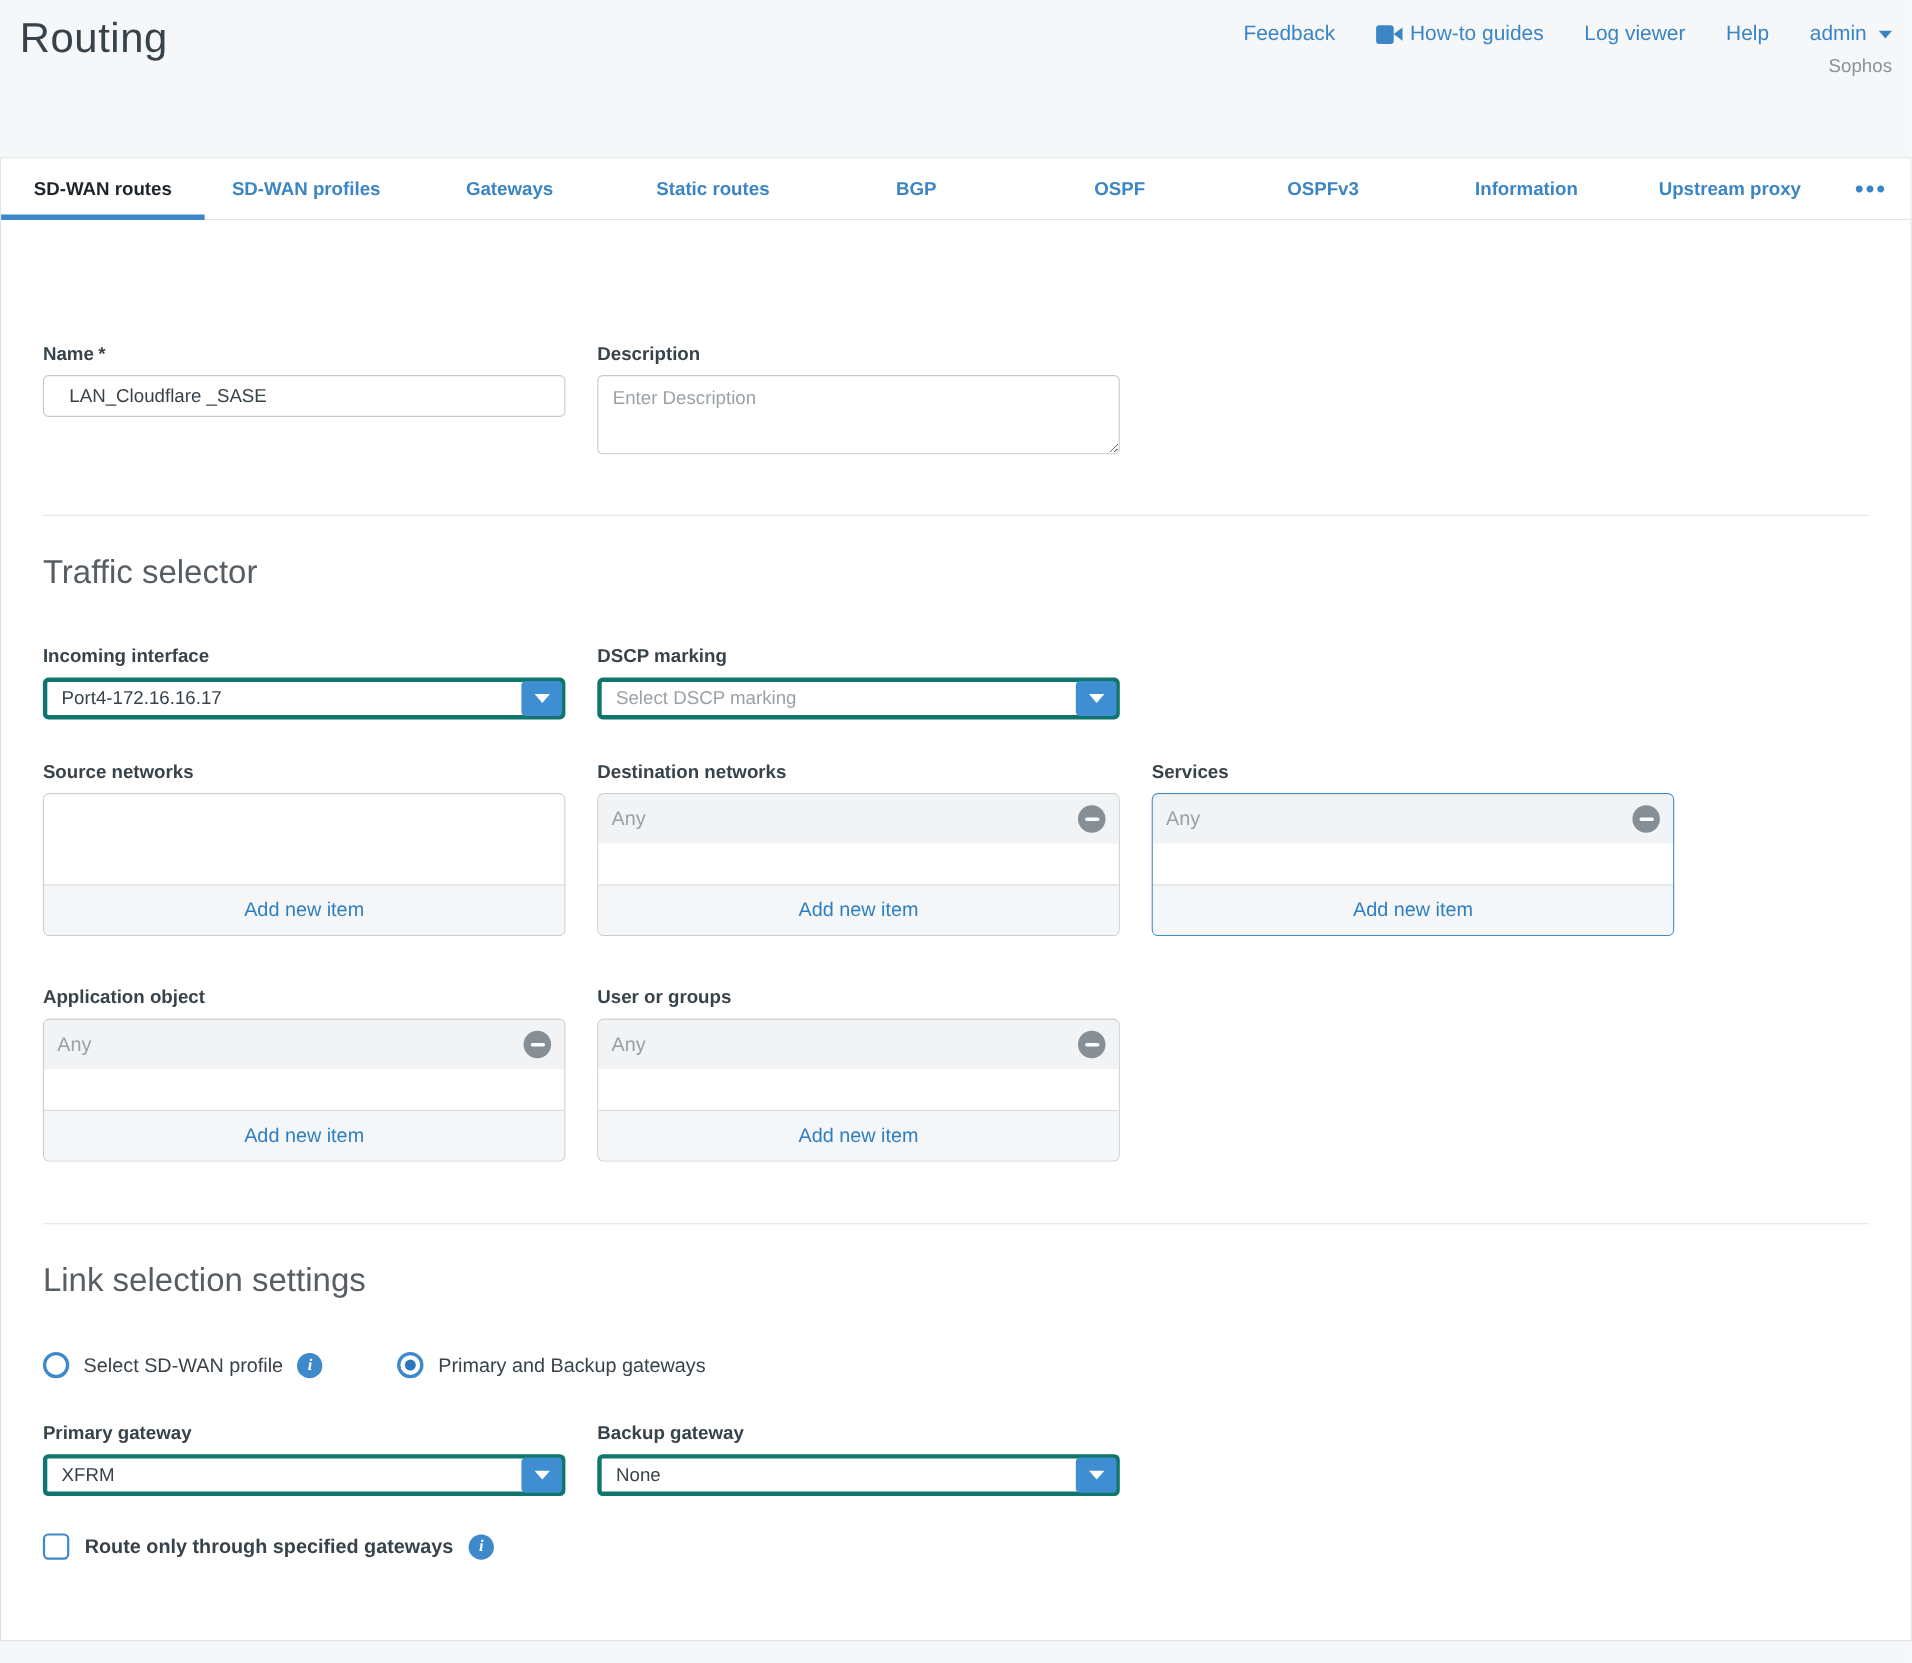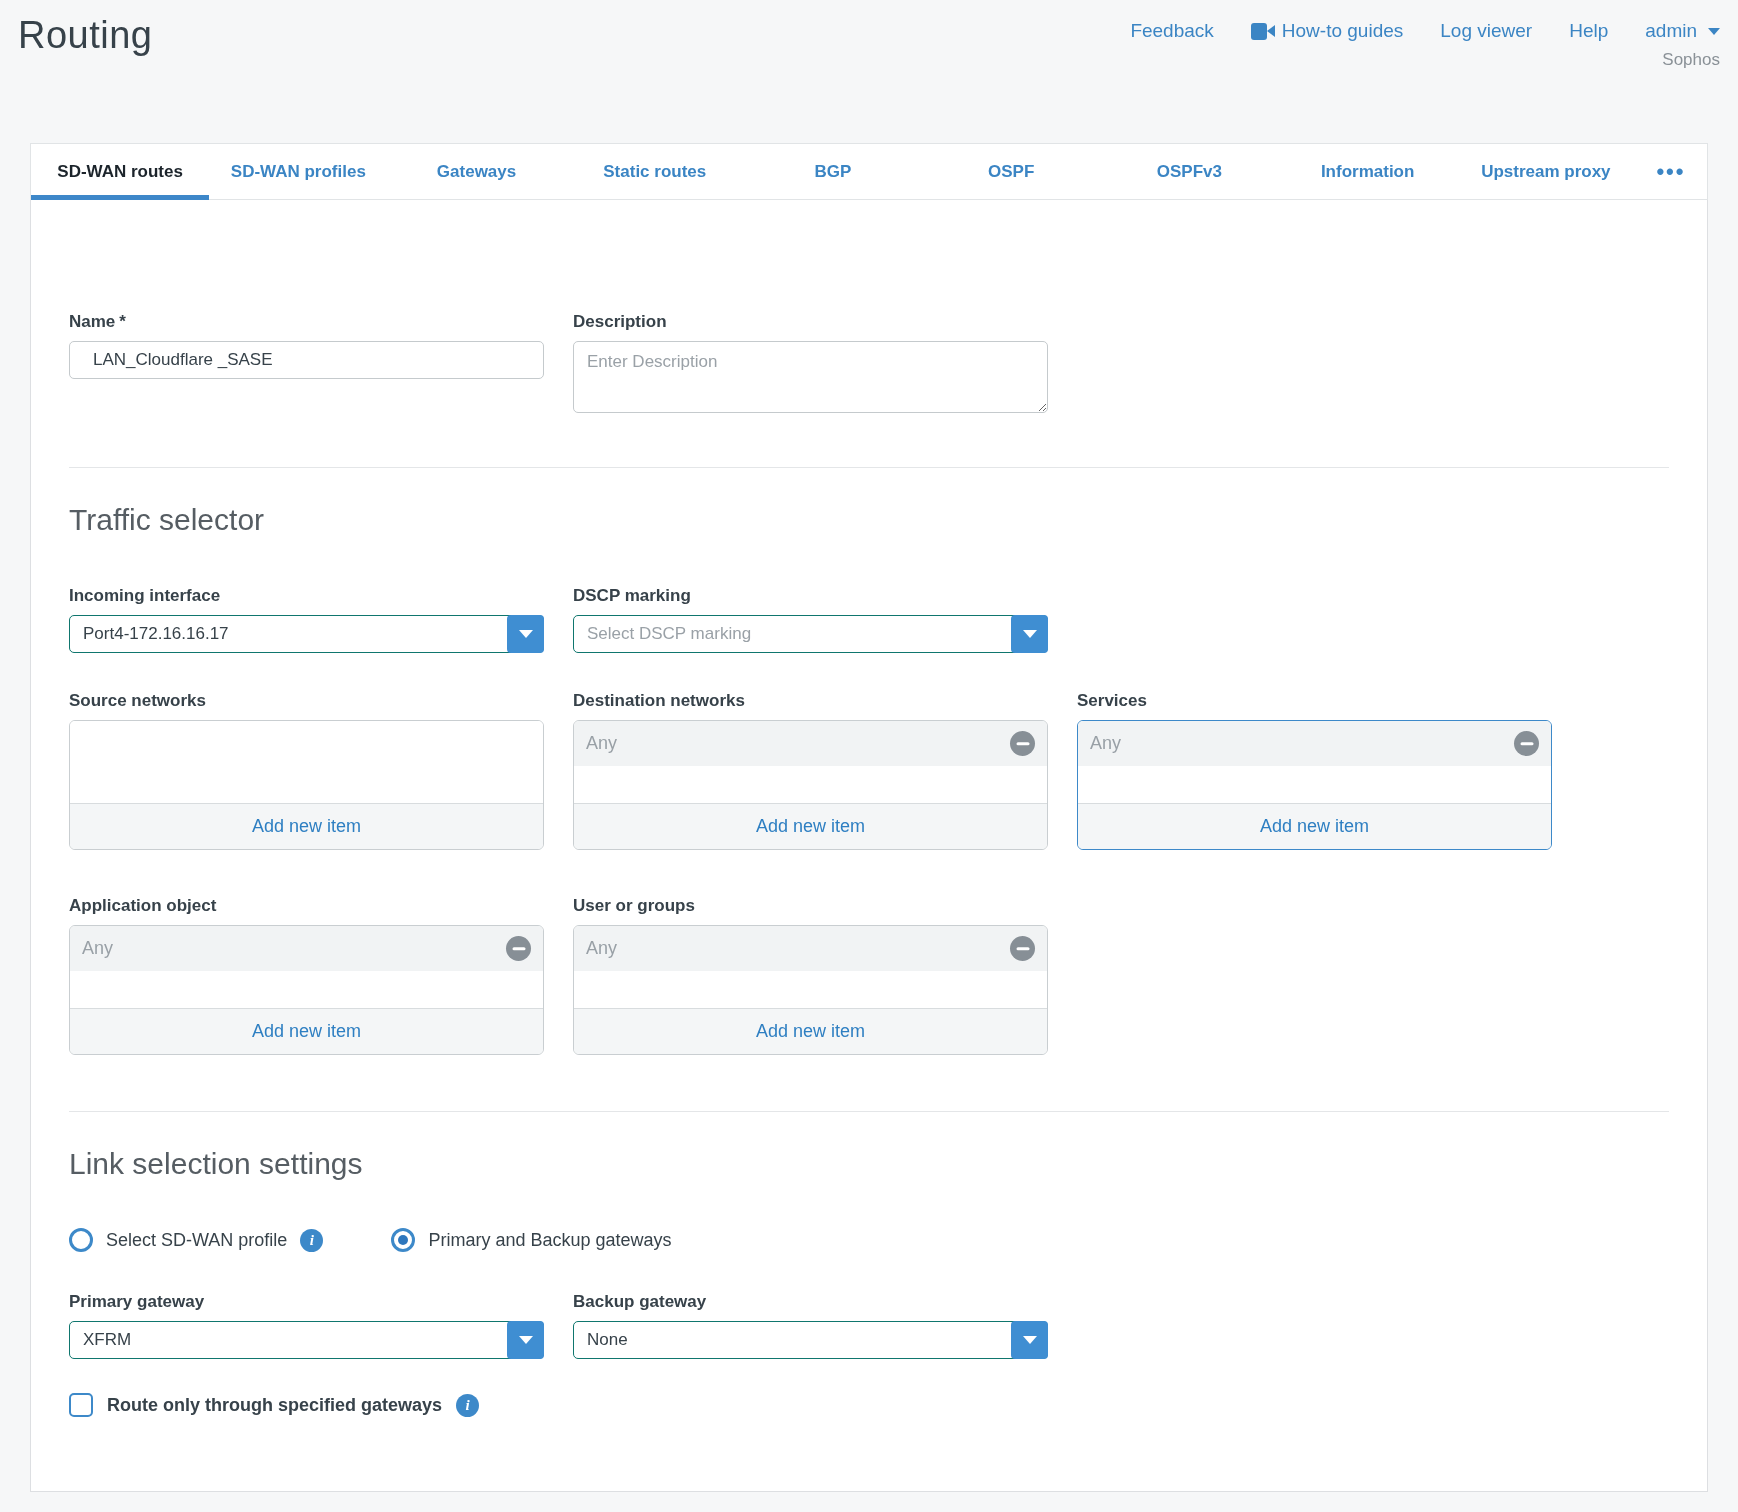--- a/index.html
+++ b/index.html
@@ -15,40 +15,40 @@
   .page-title { font-size:38px; font-weight:400; color:#37424a; letter-spacing:0.5px; }
   .header-right { text-align:right; padding-top:6px; }
   .top-links { display:flex; gap:37px; justify-content:flex-end; }
   .top-link { color:#3b85c4; font-size:19px; text-decoration:none; display:flex; align-items:center; gap:7px; cursor:pointer; }
   .caret-down { display:inline-block; width:0; height:0; border-left:6px solid transparent; border-right:6px solid transparent; border-top:7px solid #3b85c4; margin-left:4px; }
   .org-name { color:#8a9197; font-size:17px; margin-top:8px;text-align:right; }
   .cam-icon { width:24px; height:17px; position:relative; }
   .cam-icon .cam-body { position:absolute; left:0; top:0; width:16px; height:17px; background:#3b85c4; border-radius:3px; }
   .cam-icon .cam-flag { position:absolute; right:0; top:2px; width:0; height:0; border-top:6.5px solid transparent; border-bottom:6.5px solid transparent; border-right:8px solid #3b85c4; }
   
-  .shell { margin:0 30px; }
+  .shell { margin:0 0; }
   .tabbar { background:#ffffff; border:1px solid #e1e4e6; border-bottom:1px solid #e1e4e6; height:57px; display:flex; align-items:stretch; }
   .tab { flex:1 1 0; display:flex; align-items:center; justify-content:center; font-size:17px; font-weight:700; color:#3b85c4; cursor:pointer; position:relative; }
   .tab.active { color:#1c242b; }
   .tab.active::after { content:""; position:absolute; left:0; right:0; bottom:-1px; height:5px; background:#3d87c9; }
   .tab-more { flex:0 0 72px; display:flex; align-items:center; justify-content:center; color:#3b85c4; font-size:22px; font-weight:700; letter-spacing:2px; cursor:pointer; }
   .panel { background:#ffffff; border:1px solid #dddfe2; border-top:none; padding:112px 38px 70px 38px; min-height:1292px; }
   
   .grid { display:grid; grid-template-columns:475px 475px 475px; column-gap:29px; }
   .field-label { font-size:17px; font-weight:700; color:#37424a; line-height:20px; margin-bottom:9px; }
   .req { color:#37424a; margin-left:4px; }
   .text-input { width:475px; height:38px; border:1px solid #c5cacd; border-radius:5px; padding:0 23px; font-size:17px; color:#37424a; font-family:inherit; background:#fff; }
   .textarea { width:475px; height:72px; border:1px solid #c5cacd; border-radius:5px; padding:10px 13px; font-size:17px; color:#37424a; font-family:inherit; resize:both; background:#fff; }
   .textarea::placeholder, .text-input::placeholder { color:#9aa1a7; }
   .divider { border:none; border-top:1px solid #e4e6e8; margin-top:50px; }
   .section-heading { font-size:30px; font-weight:400; color:#565d63; margin-top:32px; line-height:40px; }
   .row-gap-46 { margin-top:46px; }
   .row-gap-38 { margin-top:38px; }
   
-  .dropdown { width:475px; height:38px; border:1px solid #0f766e; border-radius:5px; background:#fff; display:flex; align-items:center; position:relative; cursor:pointer; }
+  .dropdown { width:475px; height:38px; border:4px solid #0f766e; border-radius:5px; background:#fff; display:flex; align-items:center; position:relative; cursor:pointer; }
   .dropdown .dd-value { flex:1; padding:0 13px; font-size:17px; color:#37424a; }
   .dropdown .dd-value.placeholder { color:#9aa1a7; }
   .dd-btn { width:37px; align-self:stretch; background:#3f8ed2; border-radius:4px; margin:-1px -1px -1px 0; display:flex; align-items:center; justify-content:center; }
   .dd-btn::after { content:""; width:0; height:0; border-left:7px solid transparent; border-right:7px solid transparent; border-top:8px solid #ffffff; }
   
   .listbox { width:475px; height:130px; border:1px solid #c9ced1; border-radius:6px; background:#fff; display:flex; flex-direction:column; overflow:hidden; }
   .listbox.focused { border:1.5px solid #3d89c9; }
   .lb-item { background:#f1f3f4; height:45px; display:flex; align-items:center; padding:0 12px; gap:9px; }
   .lb-item-text { flex:1; font-size:18px; color:#99a0a6; }
   .lb-spacer { flex:1; background:#fff; }

